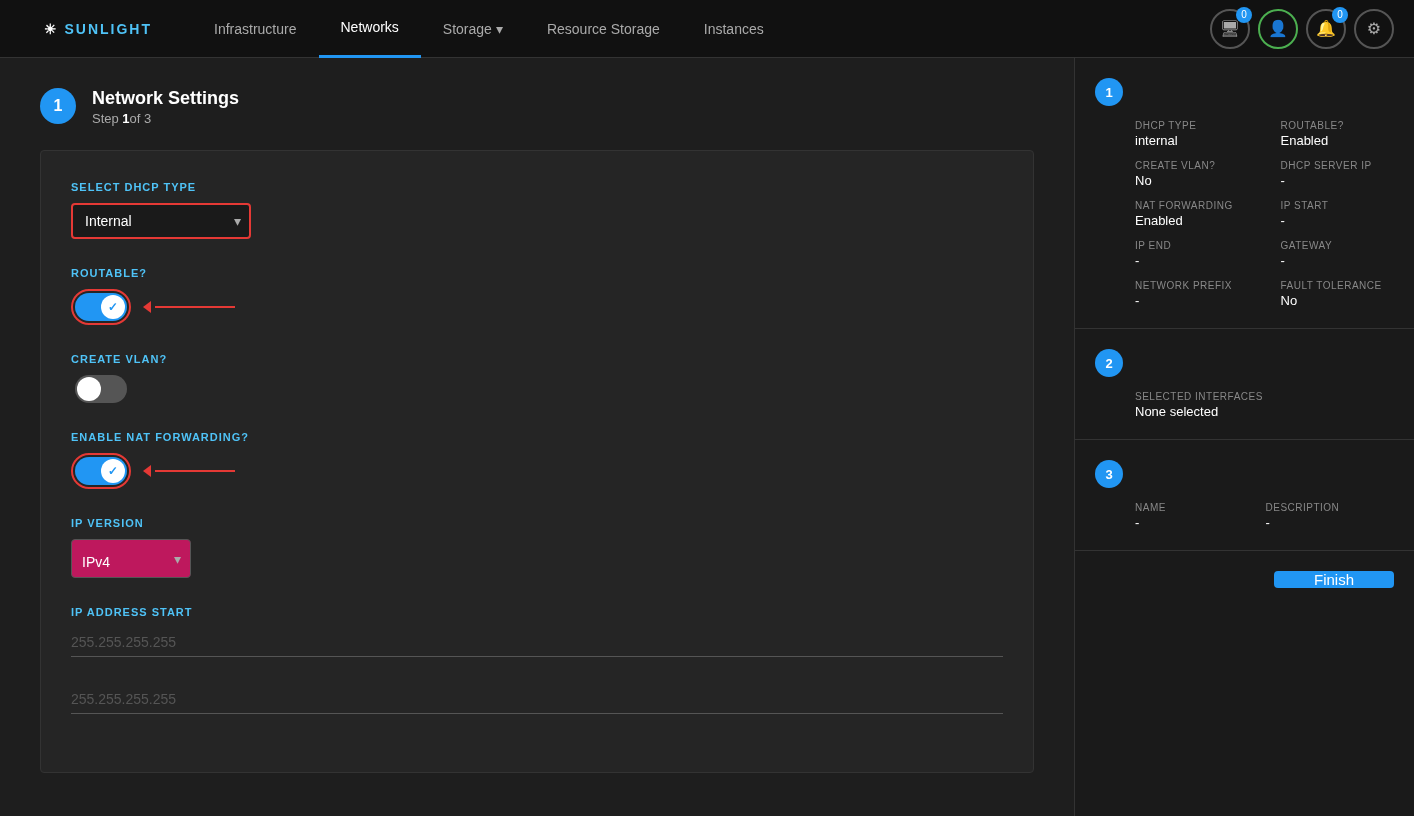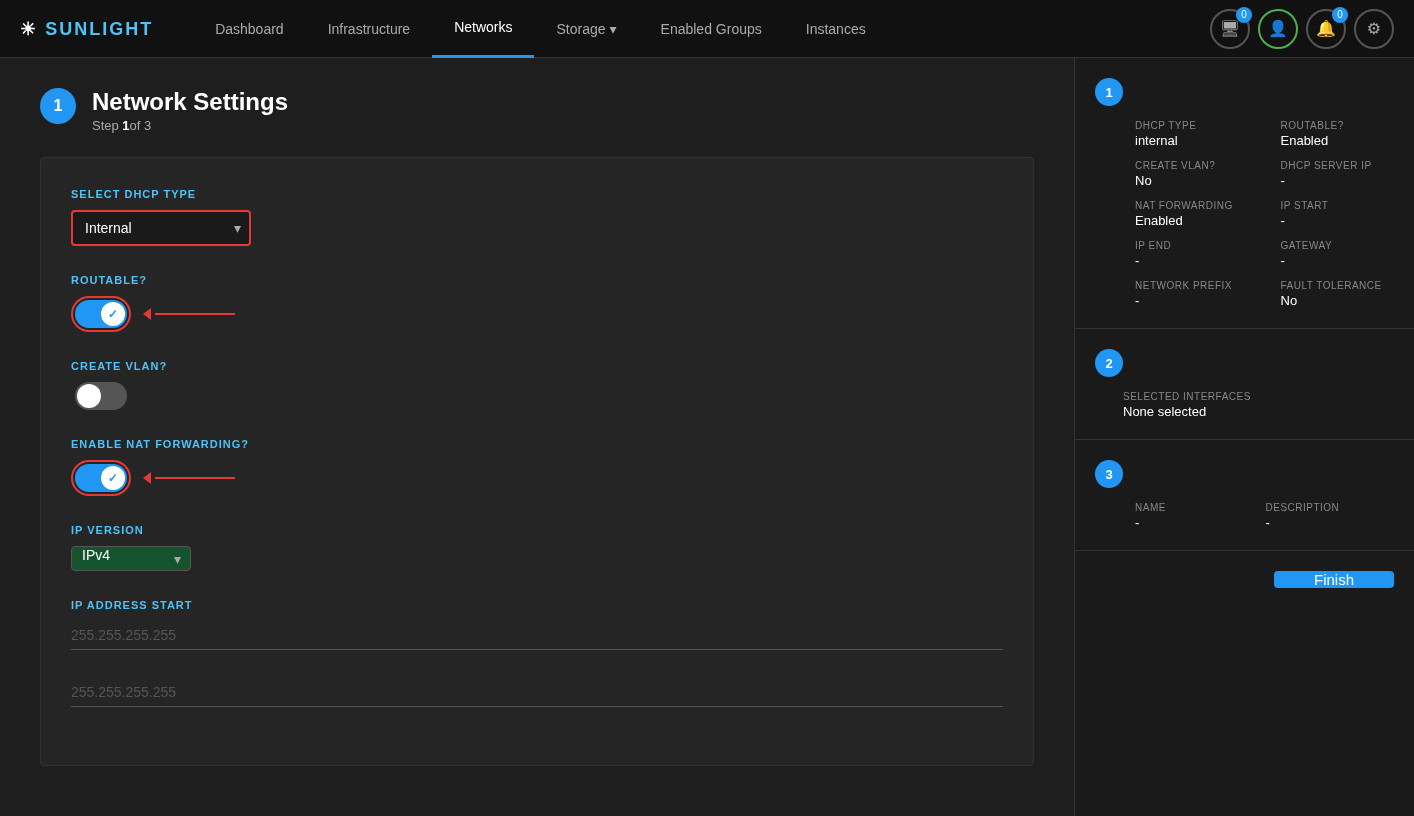--- a/index.html
+++ b/index.html
@@ -16,24 +16,25 @@
       background: #111;
       display: flex;
       align-items: center;
       height: 58px;
       padding: 0 20px;
       border-bottom: 1px solid #333;
     }
     .logo {
       color: #fff;
       font-weight: bold;
-      font-size: 18px;
+      font-size: 14px;
       letter-spacing: 2px;
       margin-right: 40px;
       white-space: nowrap;
+      margin-left: 24px;
     }
     .logo span { color: #4fc3f7; }
     .nav-links {
       display: flex;
       gap: 0;
       flex: 1;
     }
     .nav-link {
       color: #aaa;
       text-decoration: none;
@@ -115,21 +116,21 @@
       background: #2196F3;
       color: #fff;
       display: flex;
       align-items: center;
       justify-content: center;
       font-weight: bold;
       font-size: 16px;
       flex-shrink: 0;
     }
     .step-title-group h2 {
-      font-size: 24px;
+      font-size: 18px;
       font-weight: 600;
       color: #fff;
     }
     .step-title-group p {
       font-size: 13px;
       color: #aaa;
       margin-top: 2px;
     }
     .step-title-group p strong { color: #fff; }
 
@@ -237,25 +238,25 @@
     .arrow-head {
       width: 0;
       height: 0;
       border-top: 6px solid transparent;
       border-bottom: 6px solid transparent;
       border-right: 8px solid #e53935;
     }
 
     
     .select-small {
-      background: #14532d;
+      background: #be185d;
       color: #fff;
       border: 1px solid #555;
       border-radius: 4px;
-      padding: 0 30px 7px 10px;
+      padding: 14px 30px 7px 10px;
       font-size: 14px;
       appearance: none;
       cursor: pointer;
       min-width: 120px;
       outline: none;
     }
 
     
     .text-input {
       background: transparent;
@@ -358,28 +359,27 @@
     }
   </style>
 </head>
 <body>
 
 <nav class="topnav">
   <div class="logo">
     ☀ <span>SUNLIGHT</span>
   </div>
   <div class="nav-links">
-    <a class="nav-link" href="#">Dashboard</a>
     <a class="nav-link" href="#">Infrastructure</a>
     <a class="nav-link active" href="#">Networks</a>
     <a class="nav-link storage-nav-item" href="#">
       <span>Storage</span>
       <span>▾</span>
     </a>
-    <a class="nav-link" href="#">Enabled Groups</a>
+    <a class="nav-link" href="#">Resource Storage</a>
     <a class="nav-link" href="#">Instances</a>
   </div>
   <div class="nav-right">
     <button class="nav-icon-btn">
       <span>🖥</span>
       <span class="badge">0</span>
     </button>
     <button class="nav-icon-btn active-user">
       <span>👤</span>
     </button>
@@ -530,21 +530,21 @@
           <div class="summary-field-label">FAULT TOLERANCE</div>
           <div class="summary-field-value">No</div>
         </div>
       </div>
     </div>
 
     <div class="summary-section">
       <div class="summary-step-header">
         <div class="summary-step-circle">2</div>
       </div>
-      <div style="margin-left:28px;">
+      <div style="margin-left:40px;">
         <div class="summary-field-label">SELECTED INTERFACES</div>
         <div class="summary-field-value">None selected</div>
       </div>
     </div>
 
     <div class="summary-section">
       <div class="summary-step-header">
         <div class="summary-step-circle">3</div>
       </div>
       <div class="summary-name-row">

